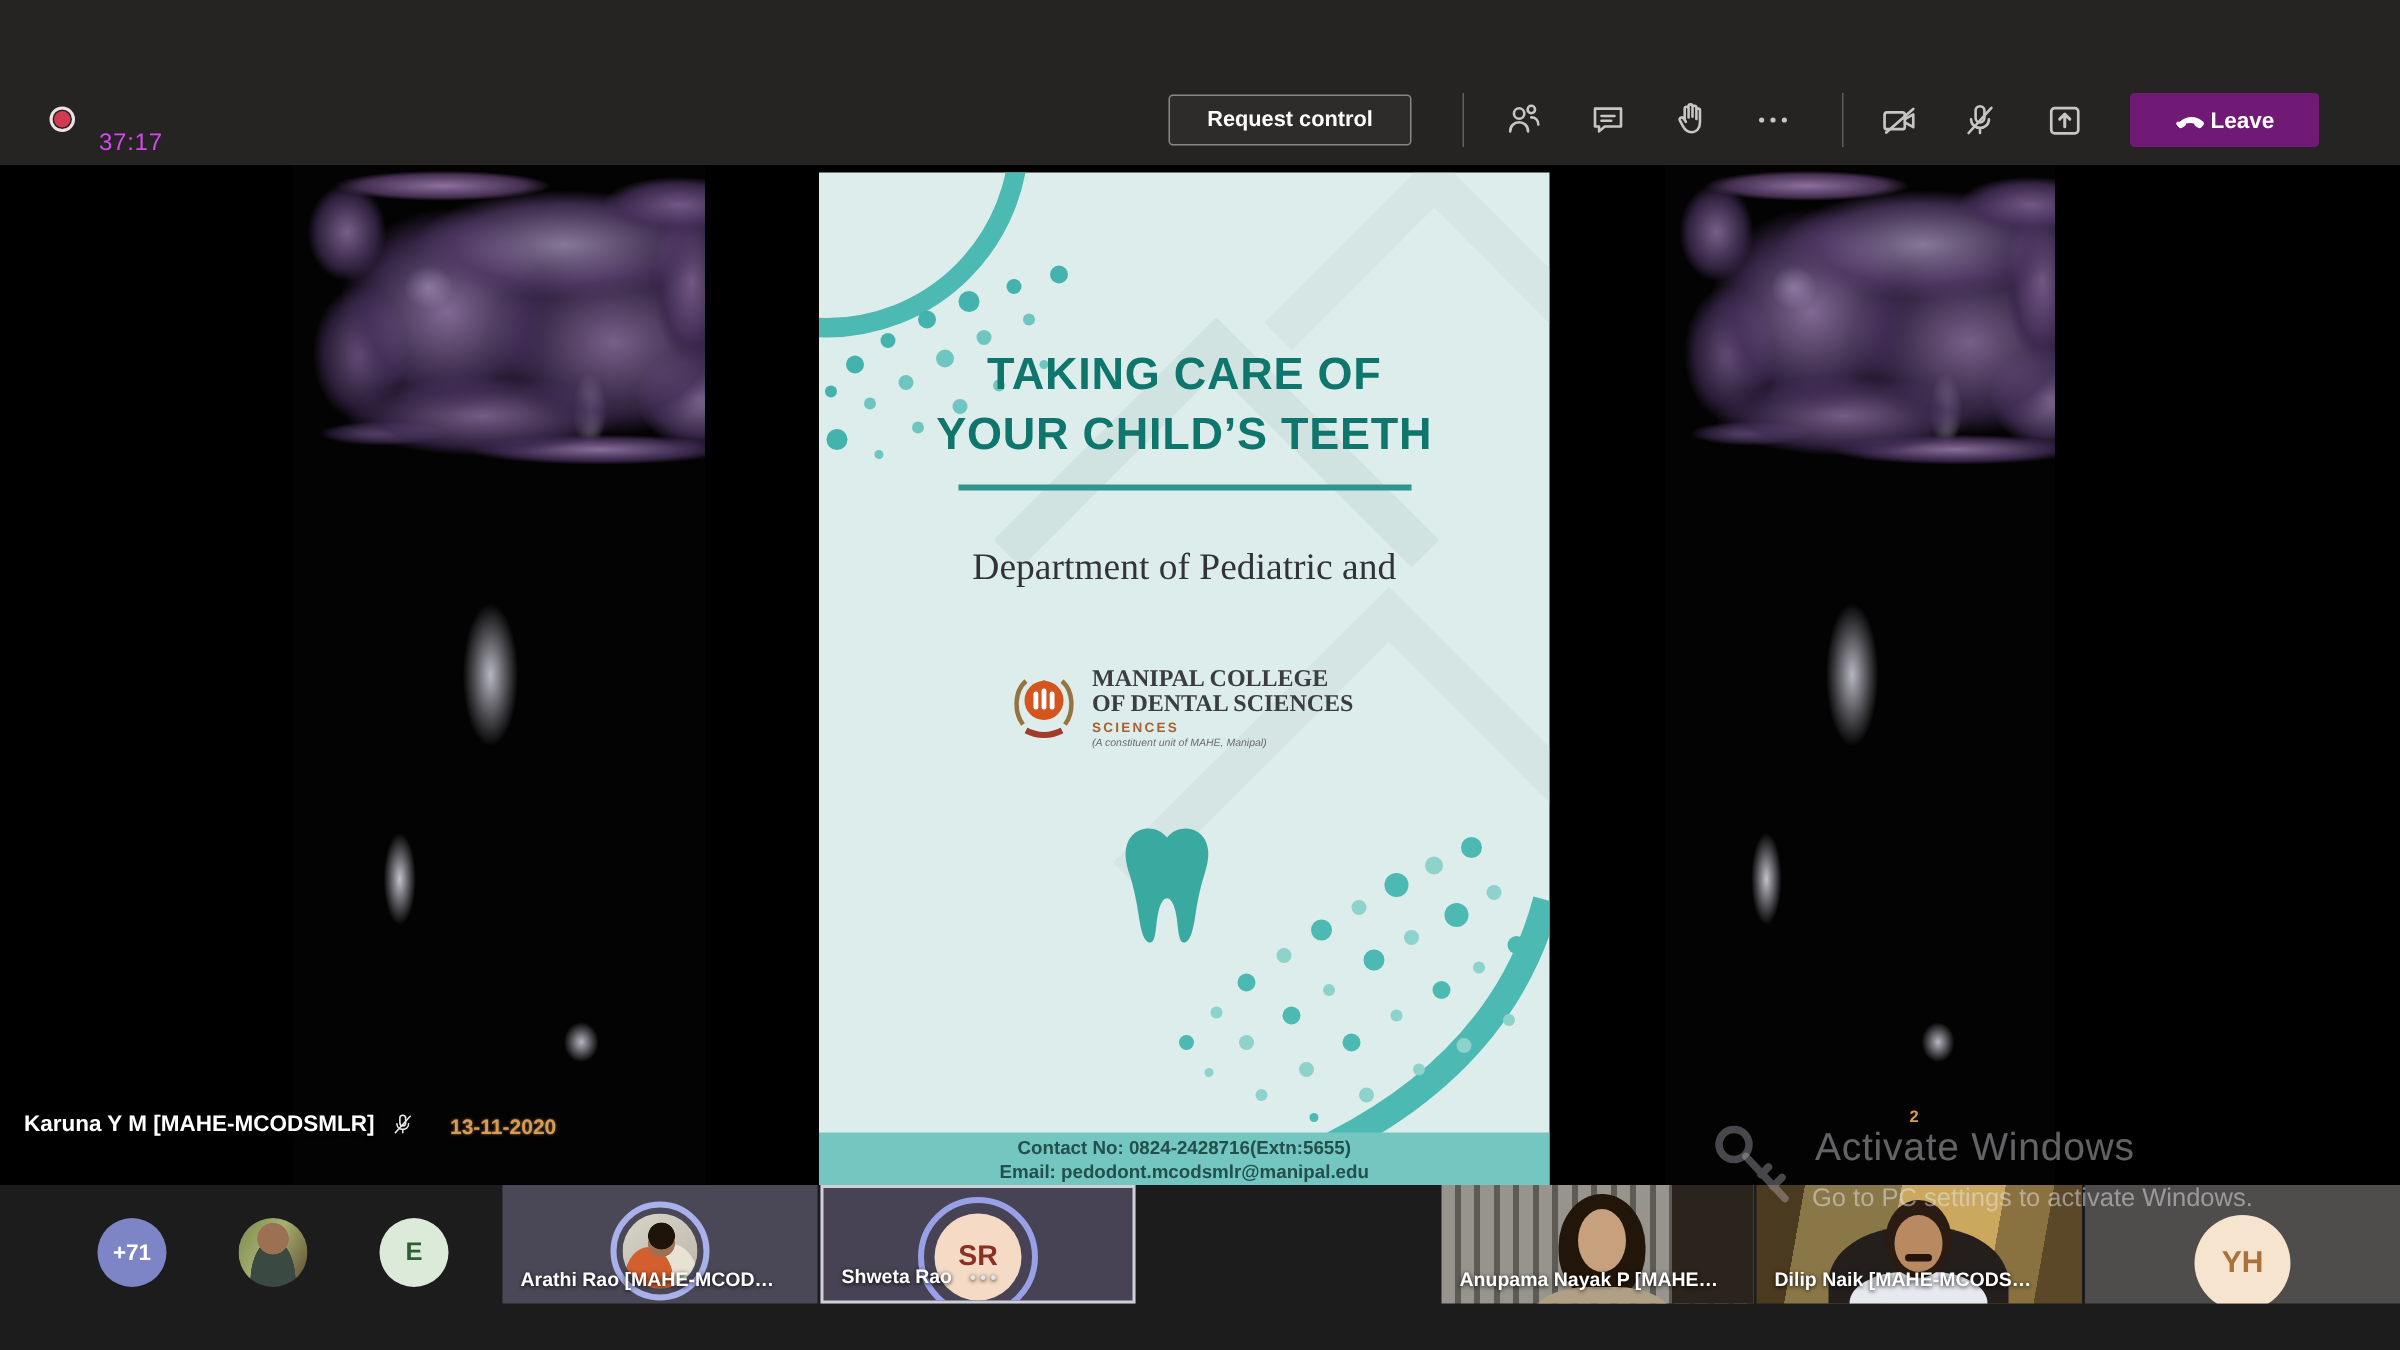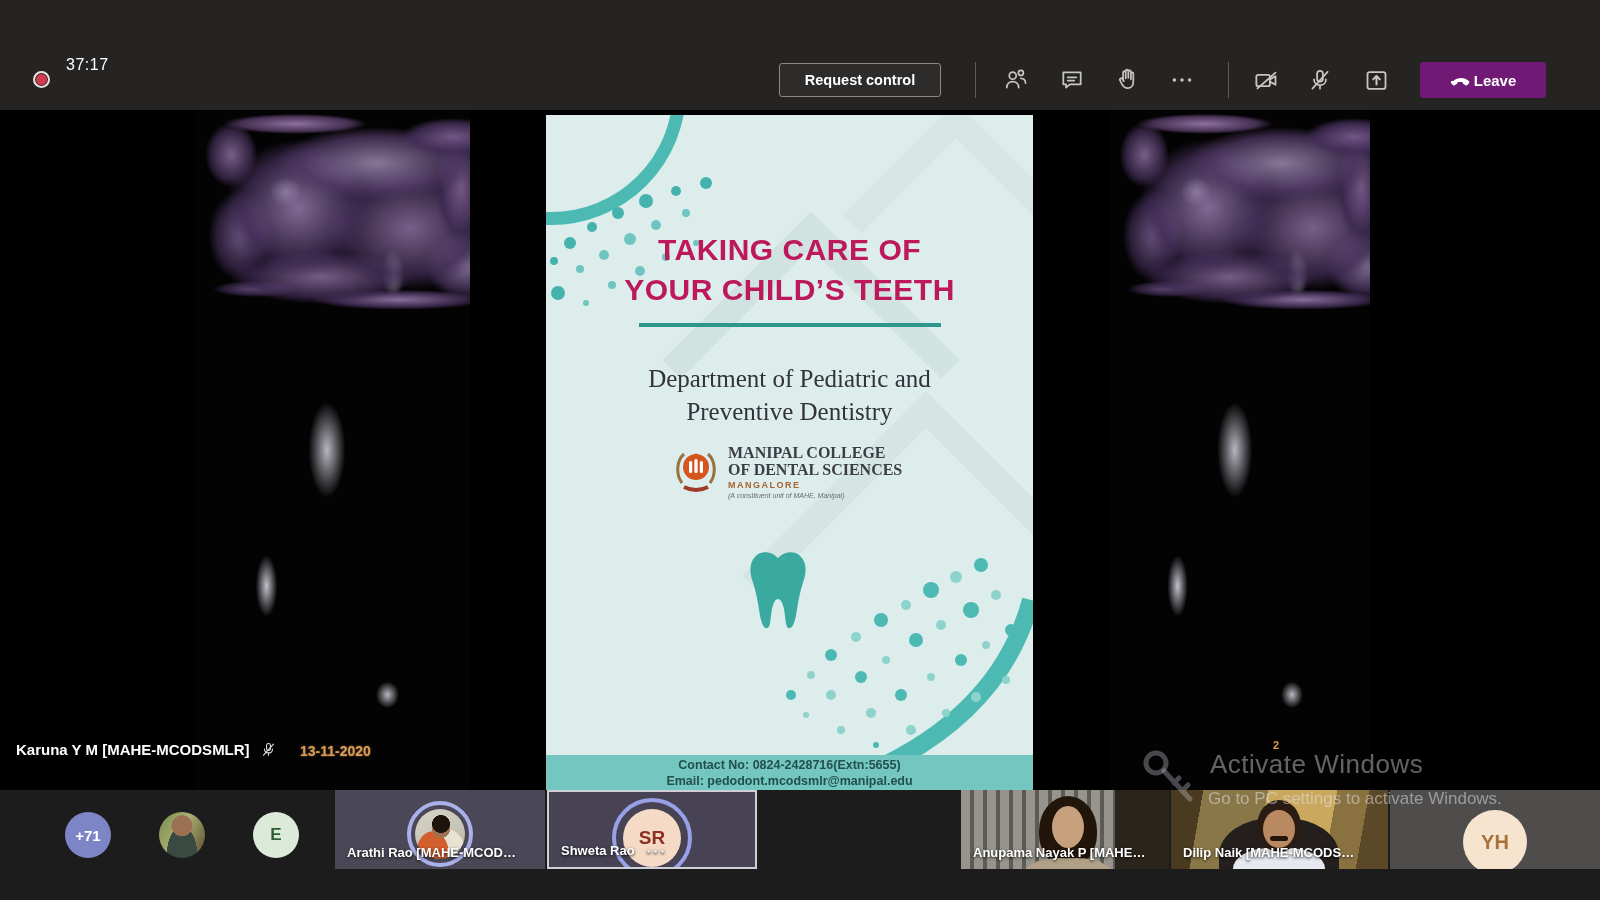--- a/index.html
+++ b/index.html
@@ -4,21 +4,21 @@
 <style>
   * { margin:0; padding:0; box-sizing:border-box; }
   html,body { width:1600px; height:900px; background:#000; overflow:hidden;
               font-family:"Liberation Sans", sans-serif; }
   .app { position:relative; width:1600px; height:900px; background:#000; }
 
   
   .topbar { position:absolute; left:0; top:0; width:1600px; height:110px; background:#252423; }
   .rec-dot { position:absolute; left:33px; top:71px; width:17px; height:17px; border-radius:50%;
              background:#d13a50; border:2.5px solid #e6e5e4; box-shadow:0 0 0 1px #252423 inset; }
-  .timer { position:absolute; left:66px; top:56px; font-size:16px; color:#ffffff; letter-spacing:.5px; }
+  .timer { position:absolute; left:66px; top:87px; font-size:16px; color:#d946ef; letter-spacing:.5px; }
   .request-btn { position:absolute; left:779px; top:63px; width:162px; height:34px;
                  background:#2d2c2b; border:1px solid #8a8886; border-radius:3px;
                  color:#ffffff; font-size:14.5px; font-weight:bold; cursor:pointer;
                  font-family:"Liberation Sans", sans-serif; }
   .tb-divider { position:absolute; top:62px; width:1px; height:36px; background:#5f5e5d; }
   .icon-btn { position:absolute; top:60px; width:40px; height:40px; background:none; border:none;
               display:flex; align-items:center; justify-content:center; cursor:pointer; }
   .icon-btn svg { stroke:#c8c6c4; fill:none; stroke-width:1.6; stroke-linecap:round; stroke-linejoin:round; }
   .leave-btn { position:absolute; left:1420px; top:62px; width:126px; height:36px; background:#701a75;
                border:none; border-radius:3px; color:#fff; font-size:15px; font-weight:bold;
@@ -61,21 +61,21 @@
   
   .slide { position:absolute; left:546px; top:5px; width:487px; height:675px;
            background:#dcedeb; overflow:hidden; }
   .slide .arc-tl { position:absolute; left:-130px; top:-160px; width:270px; height:270px;
                    border-radius:50%; border:13px solid #4cb9b3; }
   .chev { position:absolute; border-left:26px solid rgba(196,214,210,.45);
           border-top:26px solid rgba(196,214,210,.45); transform:rotate(45deg); }
   .chev1 { left:160px; top:140px; width:210px; height:210px; }
   .chev2 { left:250px; top:330px; width:260px; height:260px; border-color:rgba(200,216,212,.35); }
   .chev3 { left:330px; top:20px;  width:160px; height:160px; border-color:rgba(200,216,212,.3); }
-  .slide-title { position:absolute; left:0; width:487px; text-align:center; color:#be185d;
+  .slide-title { position:absolute; left:0; width:487px; text-align:center; color:#0f766e;
                  font-size:30px; font-weight:bold; letter-spacing:.5px; }
   .title1 { top:118px; } .title2 { top:158px; }
   .title-underline { position:absolute; left:93px; top:208px; width:302px; height:4px; background:#2f958f; }
   .dept { position:absolute; left:0; width:487px; text-align:center; color:#32323a;
           font-family:"Liberation Serif", serif; font-size:25px; }
   .dept1 { top:250px; } .dept2 { top:283px; }
   .logo-row { position:absolute; left:128px; top:330px; display:flex; gap:10px; }
   .logo-text { line-height:1.05; }
   .college-name { font-family:"Liberation Serif", serif; font-weight:bold; font-size:16px; color:#3c3c44; }
   .college-city { font-size:9px; font-weight:bold; color:#a8622f; letter-spacing:1.5px; margin-top:2px; }
@@ -252,37 +252,36 @@
             <circle cx="66" cy="112" r="4"></circle>
           <circle cx="40" cy="130" r="3"></circle>
         </g>
       </svg>
 
       <div class="slide-title title1">TAKING CARE OF</div>
       <div class="slide-title title2">YOUR CHILD’S TEETH</div>
       <div class="title-underline"></div>
 
       <div class="dept dept1">Department of Pediatric and</div>
-      <div class="dept dept2">Preventive Dentistry</div>
 
       <div class="logo-row">
         <svg width="44" height="50" viewBox="0 0 44 50">
           <path d="M8 38 C2 30 2 16 10 9" stroke="#97743f" stroke-width="3" fill="none"></path>
           <path d="M36 38 C42 30 42 16 34 9" stroke="#97743f" stroke-width="3" fill="none"></path>
           <path d="M10 42 q12 6 24 0" stroke="#a33b2a" stroke-width="4" fill="none"></path>
           <circle cx="22" cy="22" r="13" fill="#d4551e"></circle>
           <rect x="15" y="16" width="3.2" height="12" rx="1.5" fill="#fff"></rect>
           <rect x="20.4" y="14" width="3.2" height="14" rx="1.5" fill="#fff"></rect>
           <rect x="25.8" y="16" width="3.2" height="12" rx="1.5" fill="#fff"></rect>
           <circle cx="22" cy="10.5" r="2" fill="#d4551e"></circle>
         </svg>
         <div class="logo-text">
           <div class="college-name">MANIPAL COLLEGE</div>
           <div class="college-name">OF DENTAL SCIENCES</div>
-          <div class="college-city">MANGALORE</div>
+          <div class="college-city">SCIENCES</div>
           <div class="college-note">(A constituent unit of MAHE, Manipal)</div>
         </div>
       </div>
 
       <svg class="tooth-svg" width="70" height="115" viewBox="0 0 100 120">
         <path fill="#3aa99f" d="M50 14 C42 4 26 2 17 12 C8 22 10 36 14 48 C18 60 21 74 23 88 C25 102 28 114 34 114 C40 114 39 96 42 84 C44 76 47 72 50 72 C53 72 56 76 58 84 C61 96 60 114 66 114 C72 114 75 102 77 88 C79 74 82 60 86 48 C90 36 92 22 83 12 C74 2 58 4 50 14 Z"></path>
       </svg>
 
       <svg class="deco-br" width="262" height="245" viewBox="0 0 262 245">
         <path d="M260 55 Q232 160 118 218" stroke="#4cb9b3" stroke-width="18" fill="none"></path>

